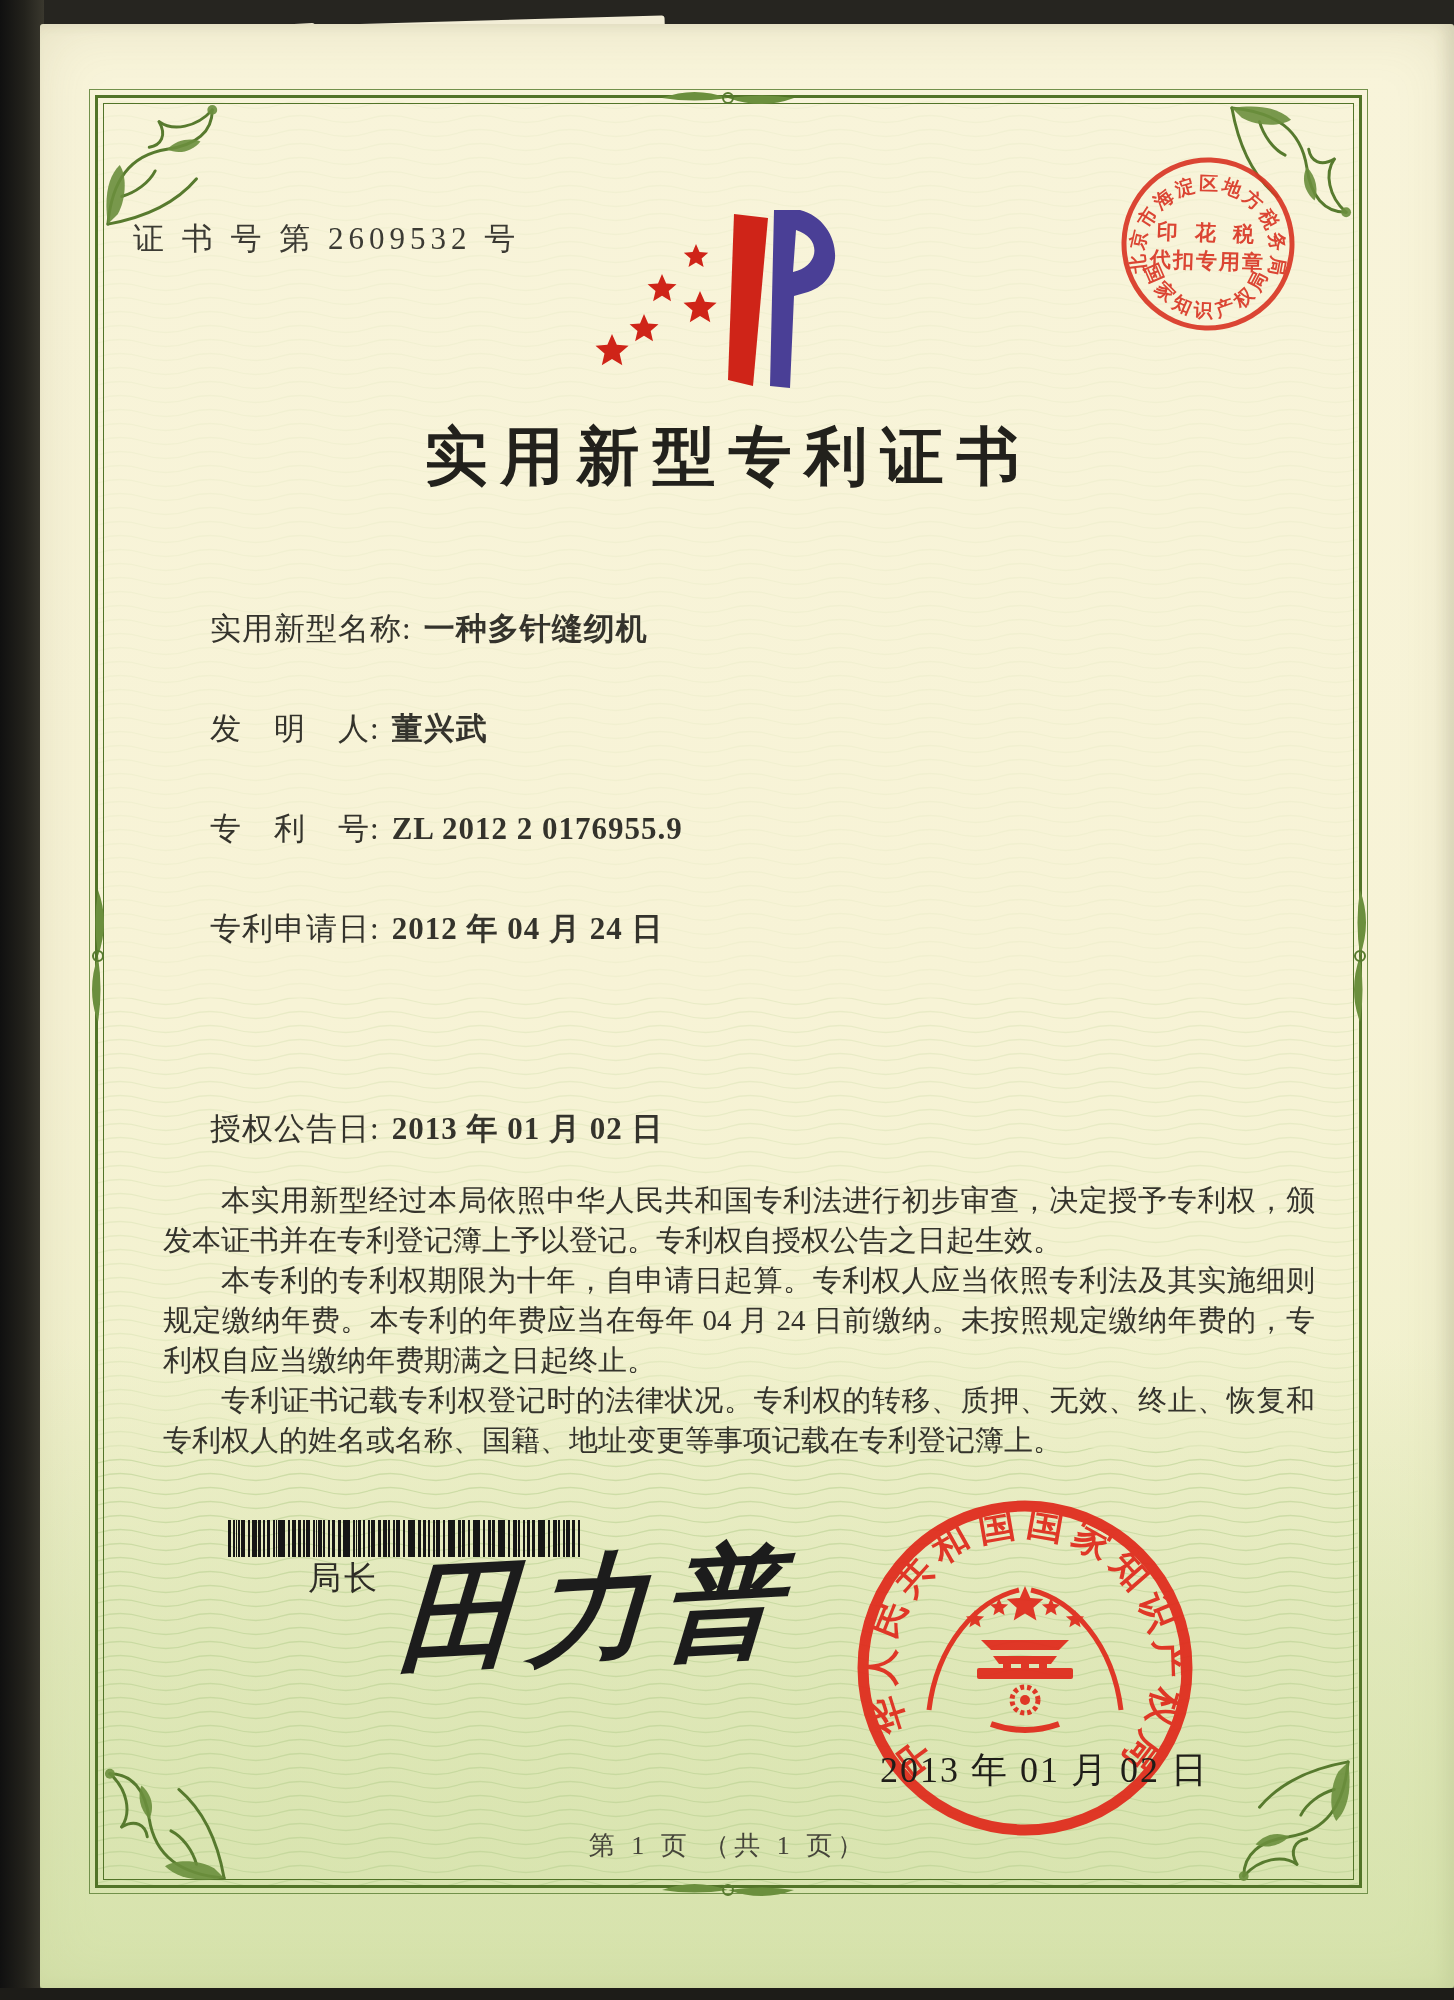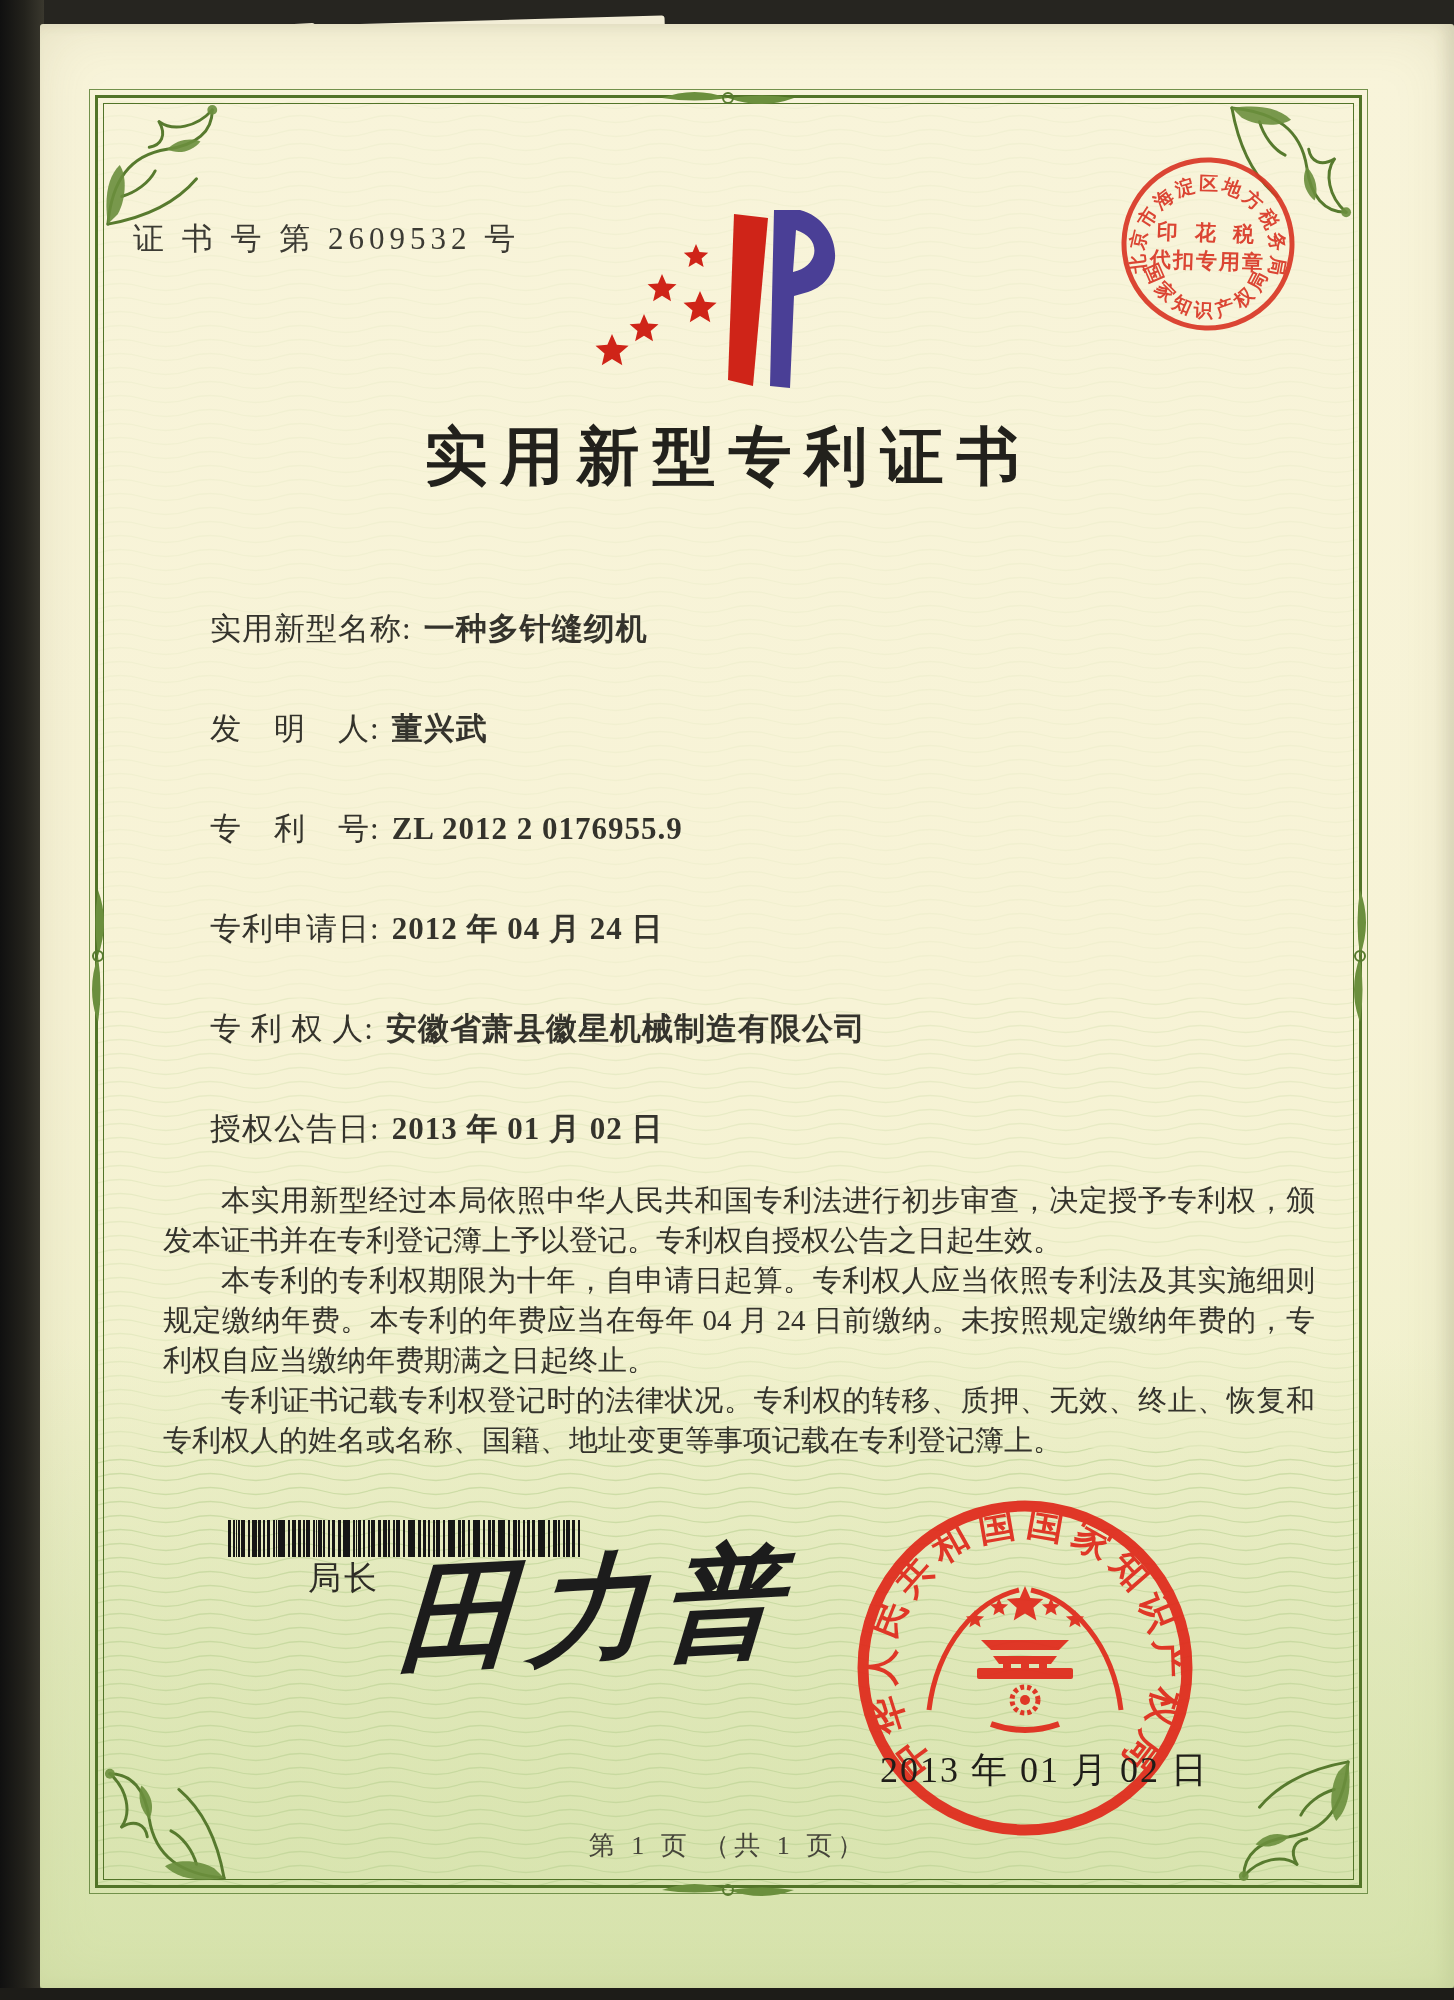--- a/index.html
+++ b/index.html
@@ -201,23 +201,20 @@
   </div>
   <div class="field f1">
     <span>发　明　人:</span><span class="val">董兴武</span>
   </div>
   <div class="field f2">
     <span>专　利　号:</span><span class="val">ZL 2012 2 0176955.9</span>
   </div>
   <div class="field f3">
     <span>专利申请日:</span><span class="val">2012 年 04 月 24 日</span>
   </div>
-  <div class="field f4">
-    <span>专 利 权 人:</span><span class="val">安徽省萧县徽星机械制造有限公司</span>
-  </div>
   <div class="field f5">
     <span>授权公告日:</span><span class="val">2013 年 01 月 02 日</span>
   </div>
 
   <div class="body-text">
     <p>本实用新型经过本局依照中华人民共和国专利法进行初步审查，决定授予专利权，颁发本证书并在专利登记簿上予以登记。专利权自授权公告之日起生效。</p>
     <p>本专利的专利权期限为十年，自申请日起算。专利权人应当依照专利法及其实施细则规定缴纳年费。本专利的年费应当在每年 04 月 24 日前缴纳。未按照规定缴纳年费的，专利权自应当缴纳年费期满之日起终止。</p>
     <p>专利证书记载专利权登记时的法律状况。专利权的转移、质押、无效、终止、恢复和专利权人的姓名或名称、国籍、地址变更等事项记载在专利登记簿上。</p>
   </div>
 

